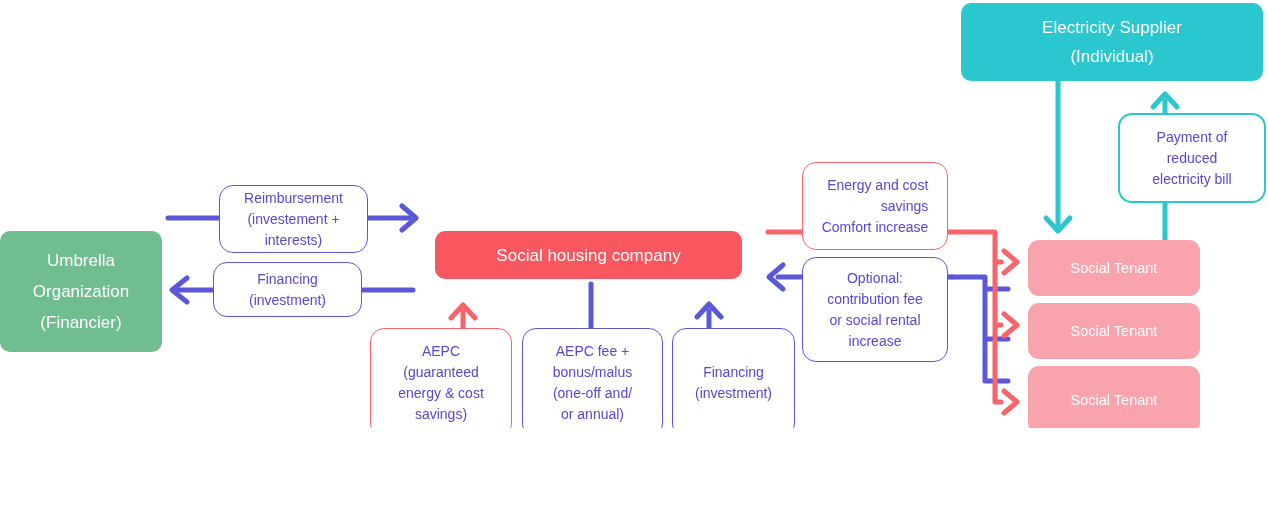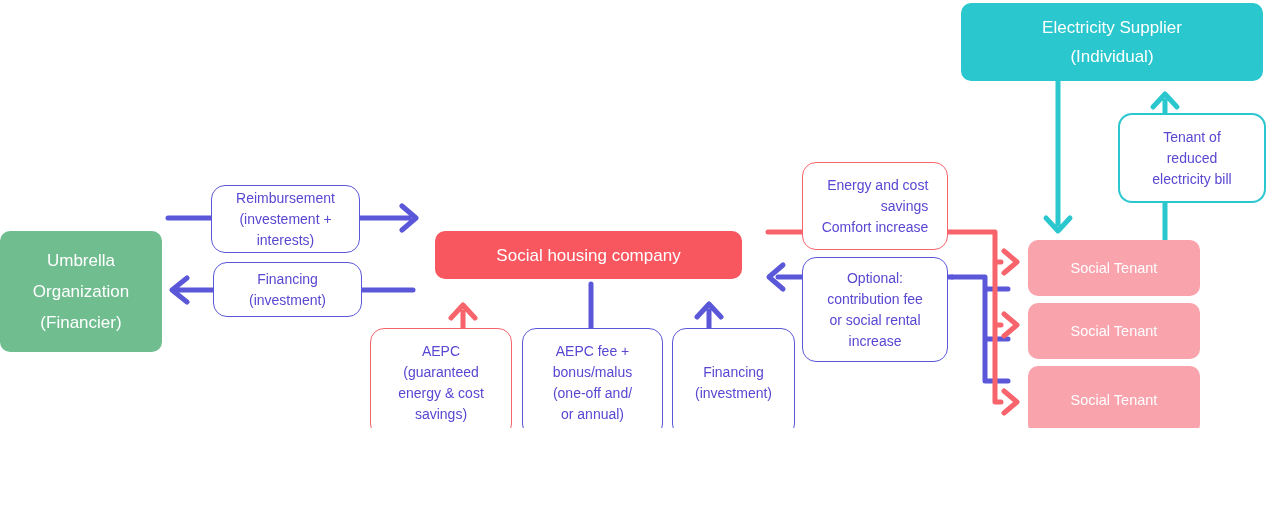--- a/index.html
+++ b/index.html
@@ -18,21 +18,21 @@
     position:absolute;z-index:1;display:flex;align-items:center;justify-content:center;
     text-align:center;background:#ffffff;border:1.6px solid #5b57d9;border-radius:14px;
     color:#5847d1;font-size:14px;line-height:21px;white-space:pre-line;box-sizing:border-box;
   }
   .flowbox.red{border-color:#f7646b;}
   .flowbox.teal{border-color:#2bc7ce;border-width:2px;}
   .bg-teal{background:#2bc7ce;}
   .bg-green{background:#70be90;}
   .bg-coral{background:#f8575f;}
   .bg-purple{background:#5a52d6;}
-  .bg-pink{background:#f9a3ad;}
+  .bg-pink{background:#f9a3ad;border-radius:11px;}
 </style>
 </head>
 <body>
 
 <div id="canvas">
 
   <svg id="wires" width="1268" height="532" viewBox="0 0 1268 532" fill="none" stroke-linecap="round" stroke-linejoin="round">
     <g stroke="#5b57d9" stroke-width="5">
       <path d="M168 218 H409 M402 206 L416 218 L402 230"></path>
       <path d="M413 290 H178 M187 278 L172 290 L187 302"></path>
@@ -62,29 +62,29 @@
 (Financier)</div>
 
   <div class="node bg-coral" style="left:435px;top:231px;width:307px;height:48px;">Social housing company</div>
 
   <div class="node bg-purple" style="left:435px;top:478px;width:307px;height:51px;margin-top:48px;">ESCO</div>
 
   <div class="node small bg-pink" style="left:1028px;top:240px;width:172px;height:56px;">Social Tenant</div>
   <div class="node small bg-pink" style="left:1028px;top:303px;width:172px;height:56px;">Social Tenant</div>
   <div class="node small bg-pink" style="left:1028px;top:366px;width:172px;height:68px;">Social Tenant</div>
 
-  <div class="flowbox" style="left:211px;top:185px;width:149px;height:68px;">Reimbursement
+  <div class="flowbox" style="left:219px;top:185px;width:149px;height:68px;">Reimbursement
 (investement +
 interests)</div>
 
   <div class="flowbox" style="left:213px;top:262px;width:149px;height:55px;">Financing
 (investment)</div>
 
 
-  <div class="flowbox teal" style="left:1118px;top:113px;width:148px;height:90px;">Tenant of
+  <div class="flowbox teal" style="left:1118px;top:113px;width:148px;height:90px;">Payment of
 reduced
 electricity bill</div>
 
   <div class="flowbox red" style="left:802px;top:162px;width:146px;height:88px;text-align:right;">Energy and cost
 savings
 Comfort increase</div>
 
   <div class="flowbox" style="left:802px;top:257px;width:146px;height:105px;">Optional:
 contribution fee
 or social rental

